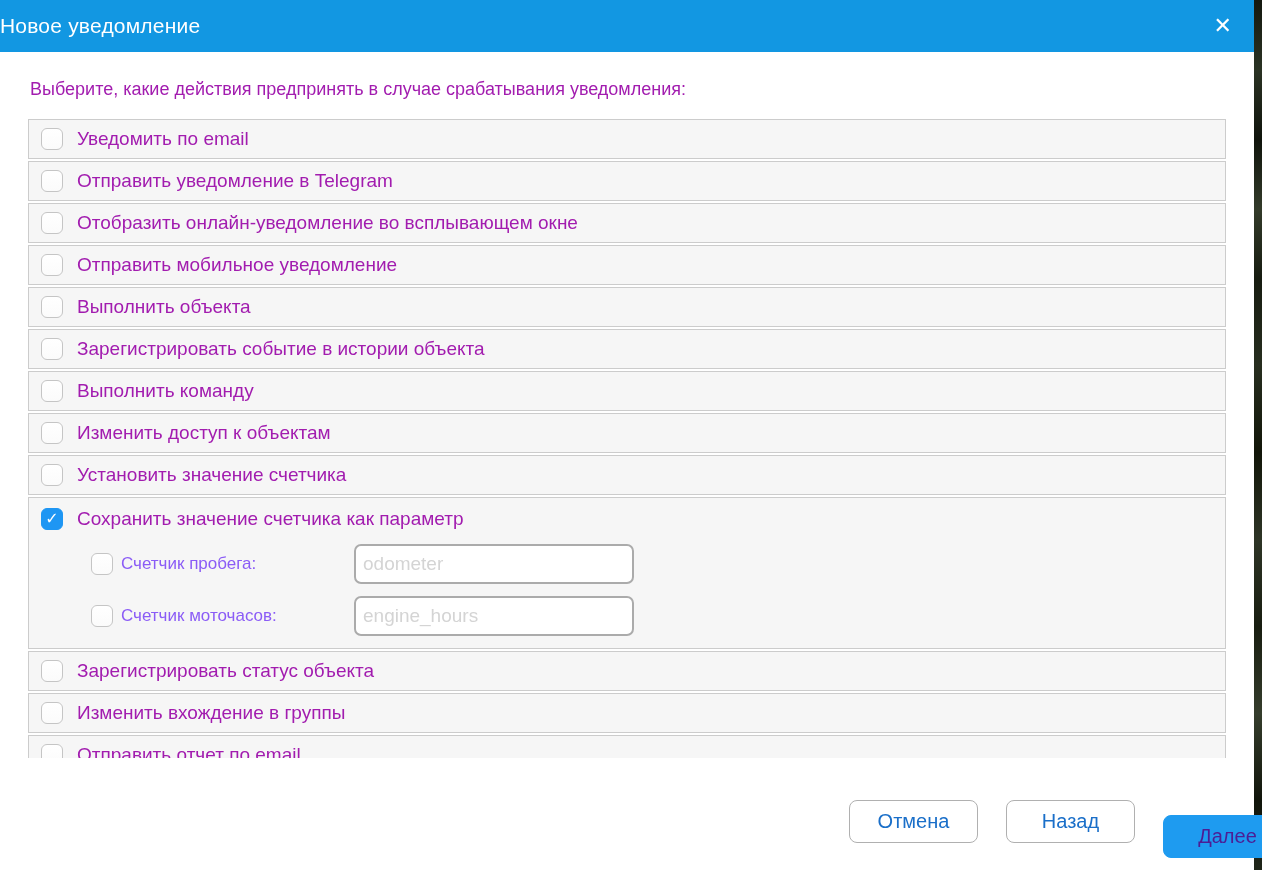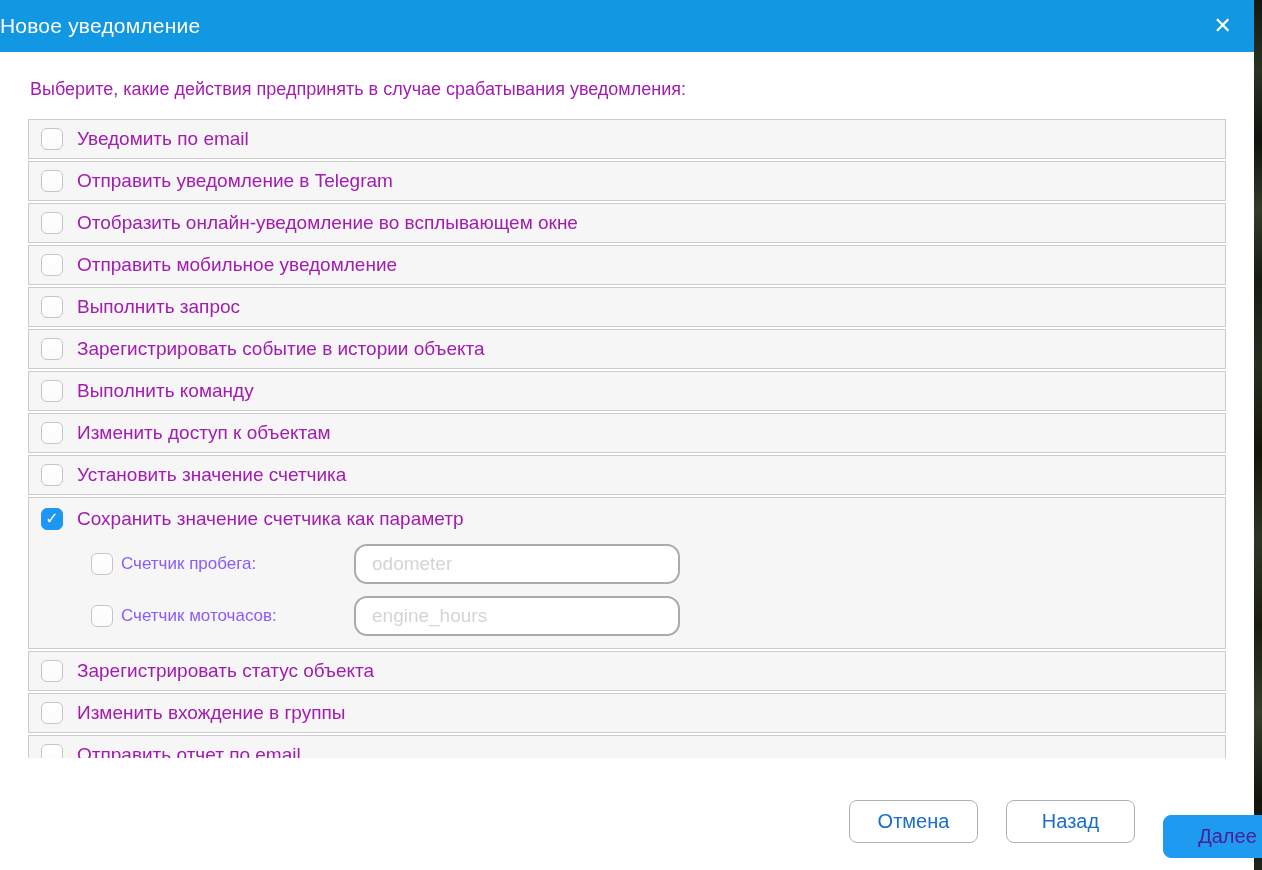--- a/index.html
+++ b/index.html
@@ -93,27 +93,27 @@
   }
   .sub-row.first  { margin-top: 4px; }
   .sub-row.second { margin-top: 12px; }
   .sub-lbl {
     font-size: 17px; color: #8b5cf6;
     width: 233px;
     flex: 0 0 auto;
     margin-left: -6px; 
   }
   .txt {
-    width: 326px; height: 40px;
+    width: 280px; height: 40px;
     border: 2px solid #ababab;
-    border-radius: 13px;
+    border-radius: 7px;
     background: #ffffff;
     font-family: "Liberation Sans", "DejaVu Sans", sans-serif;
     font-size: 19px; color: #333;
-    padding: 0 16px;
+    padding: 0 7px;
     outline: none;
   }
   .txt::placeholder { color: #d4d4d4; opacity: 1; }
 
   
   .footer {
     position: absolute; left: 849px; top: 800px;
     display: flex; gap: 28px; text-align: right;
   }
   .btn {
@@ -165,21 +165,21 @@
     <span class="lbl">Отобразить онлайн-уведомление во всплывающем окне</span>
   </div>
 
   <div class="row">
     <span class="cb"></span>
     <span class="lbl">Отправить мобильное уведомление</span>
   </div>
 
   <div class="row">
     <span class="cb"></span>
-    <span class="lbl">Выполнить запрос</span>
+    <span class="lbl">Выполнить объекта</span>
   </div>
 
   <div class="row">
     <span class="cb"></span>
     <span class="lbl">Зарегистрировать событие в истории объекта</span>
   </div>
 
   <div class="row">
     <span class="cb"></span>
     <span class="lbl">Выполнить команду</span>

